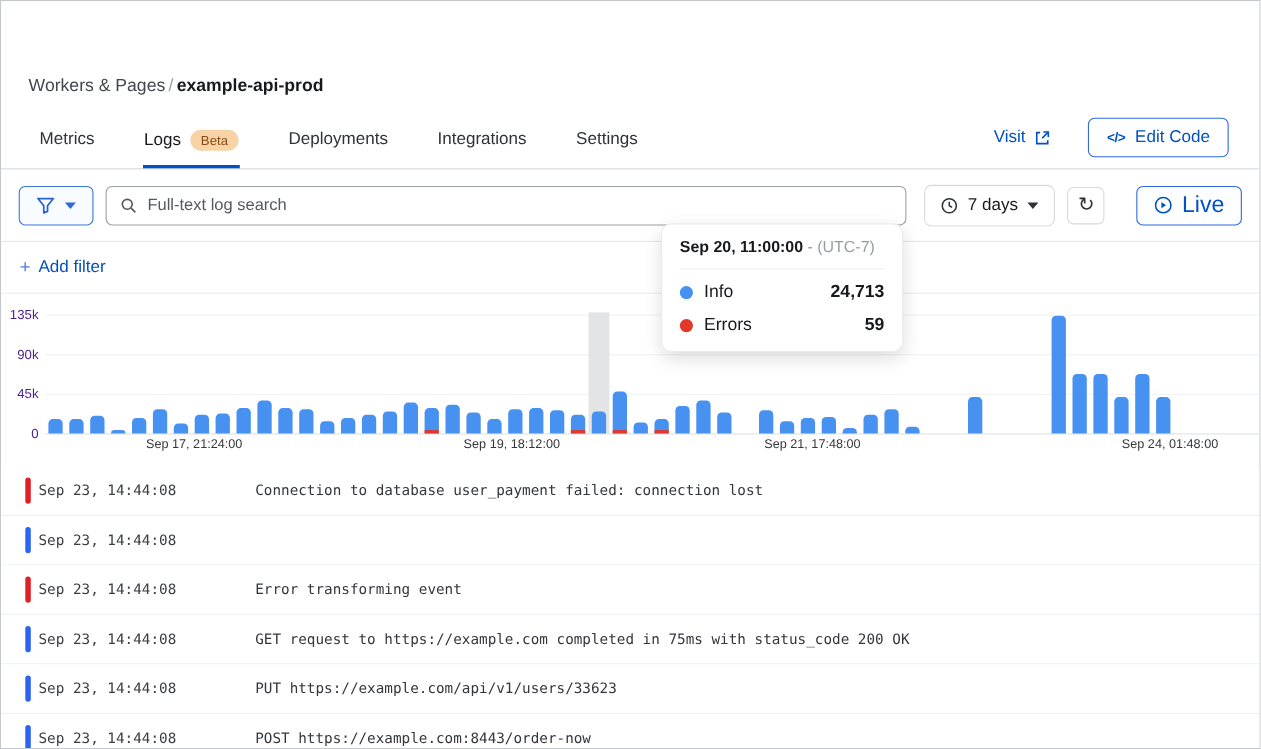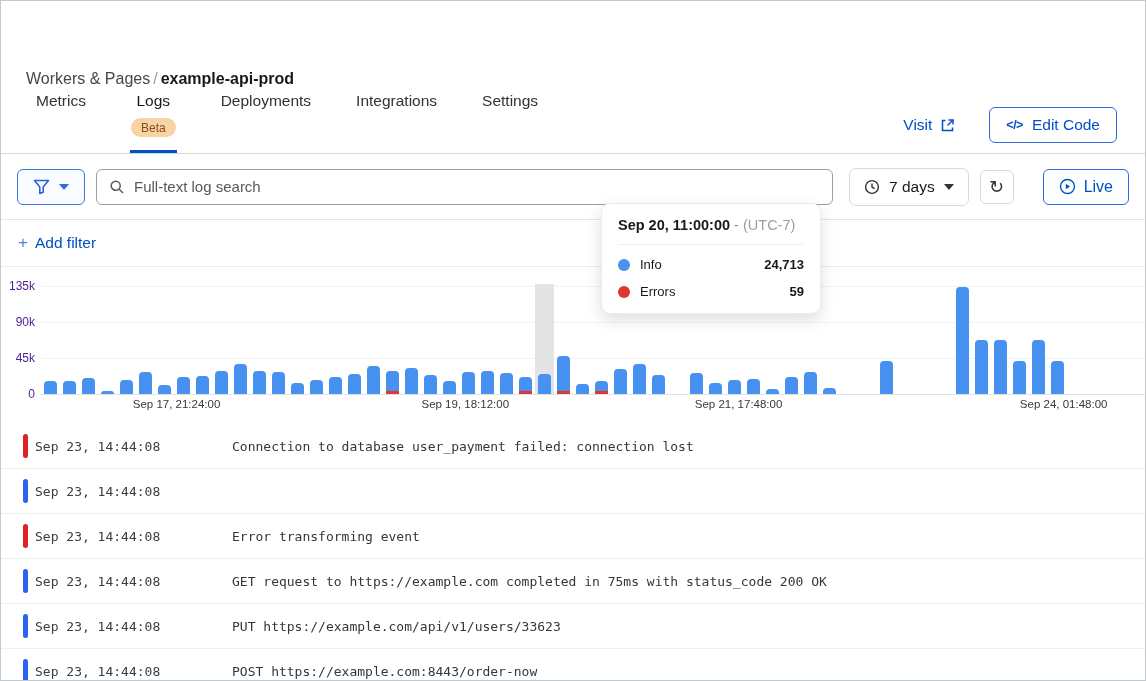--- a/index.html
+++ b/index.html
@@ -12,21 +12,21 @@
   }
 
   
   .top { height:105px; border-bottom:1px solid #d5d7da; position:relative; }
   .breadcrumb { padding:21px 0 0 25px; font-size:16px; display:flex; gap:3px; align-items:baseline;margin-top:48px; }
   .crumb-link { color:#43464d; cursor:pointer; }
   .crumb-sep { color:#9ba0a6; }
   .crumb-current { color:#17191c; font-weight:700; }
   .tabs { position:absolute; left:34px; bottom:0; display:flex; gap:43px; align-items:flex-start; }
   .tab { font-size:15.5px; color:#2f3237; padding:10px 1px 13px; cursor:pointer; display:flex; align-items:center; gap:8px; border-bottom:3px solid transparent; }
-  .tab.active { border-bottom-color:#0051c3; color:#17191c; font-weight:500;flex-direction:column; }
+  .tab.active { border-bottom-color:#0051c3; color:#17191c; font-weight:500; }
   .badge { background:#f8d3a6; color:#8a4d15; font-size:12px; padding:2.5px 10px; border-radius:10px; font-weight:400; }
   .top-actions { position:absolute; right:28px; top:58px; display:flex; align-items:center; gap:34px; }
   .visit-link { color:#0051c3; font-size:15.5px; display:flex; align-items:center; gap:8px; cursor:pointer; }
   .btn-outline-blue {
     display:flex; align-items:center; gap:9px; background:#fff; border:1px solid #3069de; color:#0051c3;
     font-size:15.5px; padding:0 16px; height:36px; border-radius:6px; cursor:pointer;
     font-family:"Liberation Sans", sans-serif;
   }
   .code-glyph { font-size:12.5px; font-weight:700; letter-spacing:-0.5px; color:#0051c3; }
 
@@ -38,21 +38,21 @@
   .search-wrap svg { position:absolute; left:13px; top:10px; }
   .search-input { width:100%; height:36px; border:1px solid #9aa0a6; border-radius:6px; padding:0 12px 0 37px;
     font-size:15px; color:#17191c; outline:none; font-family:"Liberation Sans", sans-serif; }
   .search-input::placeholder { color:#55595f; }
   .time-btn { height:38px; border:1px solid #d7d9dc; background:#fff; border-radius:7px; padding:0 14px;
     display:flex; align-items:center; gap:9px; font-size:15.5px; color:#17191c; cursor:pointer; font-family:"Liberation Sans", sans-serif; }
   .icon-btn { width:34px; height:34px; border:1px solid #d7d9dc; background:#fff; border-radius:6px;
     display:flex; align-items:center; justify-content:center; cursor:pointer; }
   .refresh-glyph { font-family:"DejaVu Sans", sans-serif; font-size:18px; color:#2f3237; line-height:1; }
   .live-btn { height:36px; margin-left:18px; border:1px solid #3069de; background:#fdfeff; border-radius:6px;
-    padding:0 15px; display:flex; align-items:center; gap:8px; color:#0051c3; font-size:16px; cursor:pointer; font-family:"Liberation Sans", sans-serif; }
+    padding:0 15px; display:flex; align-items:center; gap:8px; color:#0051c3; font-size:21px; cursor:pointer; font-family:"Liberation Sans", sans-serif; }
   .caret { width:0; height:0; border-left:5px solid transparent; border-right:5px solid transparent; border-top:6px solid #3069de; }
   .caret.dark { border-top-color:#2f3237; }
 
   
   .addfilter-row { height:47px; border-bottom:1px solid #ededee; display:flex; align-items:center; padding-left:17px; }
   .add-filter { color:#0051c3; font-size:15.5px; display:flex; align-items:center; gap:7px; cursor:pointer; }
   .plus-glyph { font-size:17px; color:#4c7fe0; }
 
   
   .chart-section { position:relative; height:157px; }
@@ -66,21 +66,21 @@
   .bar-err { position:absolute; left:0; right:0; bottom:0; height:3px; background:#e2372a; }
   .x-label { position:absolute; top:131px; transform:translateX(-50%); font-size:11.5px; color:#35383d; white-space:nowrap; }
 
   
   .tooltip { position:absolute; left:600px; top:202px; width:220px; background:#fff; border:1px solid #ececee;
     border-radius:9px; box-shadow:0 6px 16px rgba(0,0,0,.13); padding:13px 16px 14px; z-index:6; }
   .tt-title { font-size:14.5px; padding-bottom:11px; border-bottom:1px solid #f0f0f1; }
   .tt-time { font-weight:700; color:#17191c; }
   .tt-sep { color:#8e9298; }
   .tt-zone { color:#999da3; }
-  .tt-row { display:flex; align-items:center; gap:10px; margin-top:12px; font-size:13px; color:#17191c; }
+  .tt-row { display:flex; align-items:center; gap:10px; margin-top:12px; font-size:16px; color:#17191c; }
   .tt-dot { width:12px; height:12px; border-radius:50%; }
   .tt-val { margin-left:auto; font-weight:700; }
 
   
   .tbl-header { height:39px; background:#f7f7f8; border-top:1px solid #dcdee0; border-bottom:1px solid #e4e6e8;
     display:flex; align-items:center; padding-left:28px; font-size:14.5px; font-weight:700; color:#1d2025; }
   .th-ts { width:197px; display:flex; align-items:center; gap:8px; cursor:pointer; }
   .sort-glyph { color:#3e74e8; font-family:"DejaVu Sans", sans-serif; font-size:15px; font-weight:400; }
   .log-row { height:45px; display:flex; align-items:center; padding-left:22px; border-bottom:1px solid #eeeff0; cursor:pointer; background:#fff; }
   .sev-pill { width:5px; height:24px; border-radius:3px; margin-right:7px; flex:none; }

